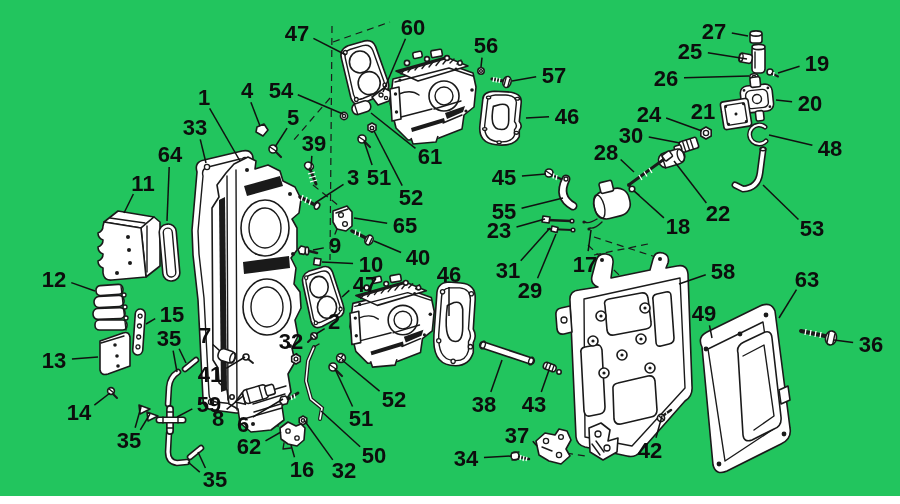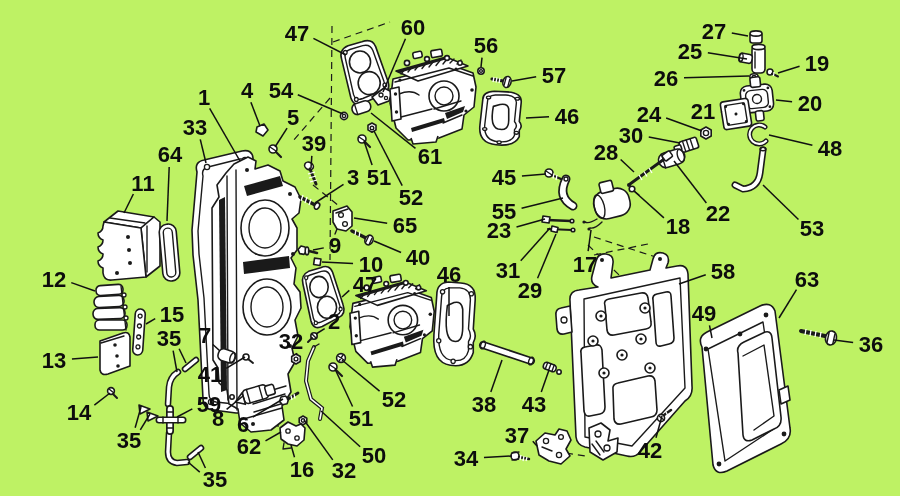--- a/index.html
+++ b/index.html
@@ -1,16 +1,16 @@
 <!DOCTYPE html>
 <html><head>
 <meta charset="utf-8">
 <style>
   html,body{margin:0;padding:0;background:#fff;}
-  #stage{position:relative;width:900px;height:496px;background:#bef264;overflow:hidden;}
+  #stage{position:relative;width:900px;height:496px;background:#22c55e;overflow:hidden;}
   svg{position:absolute;left:0;top:0;}
   svg *{vector-effect:non-scaling-stroke;}
   .fw{fill:#ffffff;stroke:#1a1a1a;stroke-width:1.6;stroke-linejoin:round;}
   .ln{fill:none;stroke:#1a1a1a;stroke-width:1.4;stroke-linejoin:round;stroke-linecap:round;}
   .fb{fill:#1a1a1a;stroke:none;}
   .hole{fill:#ffffff;stroke:#1a1a1a;stroke-width:1.3;}
   .hoseB{fill:none;stroke:#1a1a1a;stroke-linecap:round;}
   .hoseW{fill:none;stroke:#ffffff;stroke-linecap:round;}
   .tickW{fill:none;stroke:#ffffff;stroke-width:1.3;}
   .dash{stroke:#1a1a1a;stroke-width:1.2;stroke-dasharray:7 5;fill:none;}

